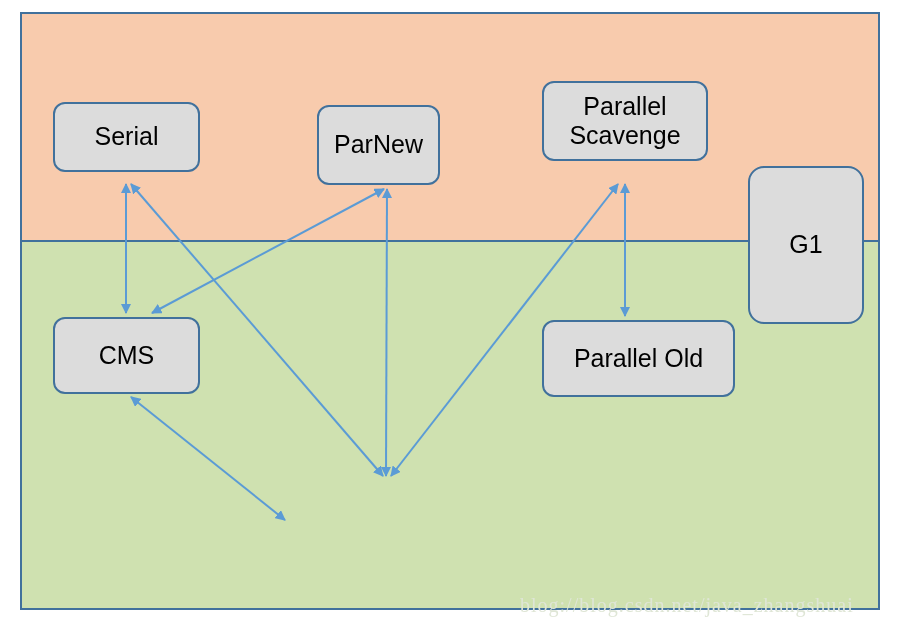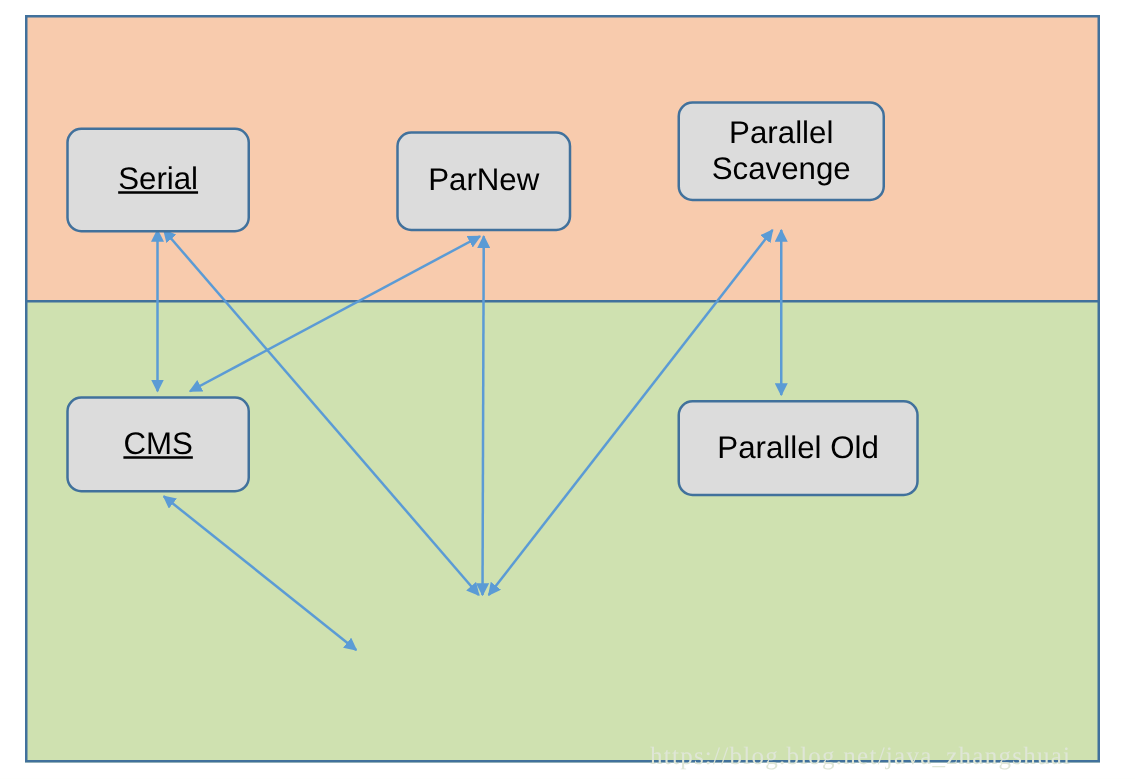--- a/index.html
+++ b/index.html
@@ -107,38 +107,41 @@
 
     <line x1="152" y1="313" x2="384" y2="189" stroke="#5b9bd5" stroke-width="2" marker-start="url(#ah)" marker-end="url(#ah)"></line>
 
     <line x1="625" y1="184" x2="625" y2="316" stroke="#5b9bd5" stroke-width="2" marker-start="url(#ah)" marker-end="url(#ah)"></line>
 
     <line x1="391" y1="476" x2="618" y2="184" stroke="#5b9bd5" stroke-width="2" marker-start="url(#ah)" marker-end="url(#ah)"></line>
 
     <line x1="131" y1="397" x2="285" y2="520" stroke="#5b9bd5" stroke-width="2" marker-start="url(#ah)" marker-end="url(#ah)"></line>
   </svg>
 
-  <div class="node" id="node-serial" style="left:53px; top:102px; width:147px; height:84px;text-decoration:underline;">
+  <div class="node" id="node-serial" style="left:53px; top:102px; width:147px; height:70px;">
     <span>Serial</span>
   </div>
 
-  <div class="node" id="node-parnew" style="left:317px; top:105px; width:140px; height:80px;">
+  <div class="node" id="node-parnew" style="left:317px; top:105px; width:123px; height:80px;">
     <span>ParNew</span>
   </div>
 
   <div class="node" id="node-parallel-scavenge" style="left:542px; top:81px; width:166px; height:80px;">
     <span>Parallel
 Scavenge</span>
   </div>
 
+  <div class="node" id="node-g1" style="left:748px; top:166px; width:116px; height:158px;">
+    <span>G1</span>
+  </div>
 
-  <div class="node" id="node-cms" style="left:53px; top:317px; width:147px; height:77px;text-decoration:underline;">
+  <div class="node" id="node-cms" style="left:53px; top:317px; width:147px; height:77px;">
     <span>CMS</span>
   </div>
 
   <div class="node" id="node-parallel-old" style="left:542px; top:320px; width:193px; height:77px;text-align:right;">
     <span>Parallel Old</span>
   </div>
 
 
-  <div id="watermark">https://blog.blog.net/java_zhangshuai</div>
+  <div id="watermark">blog://blog.csdn.net/java_zhangshuai</div>
 
 </div>
 
 </body></html>

